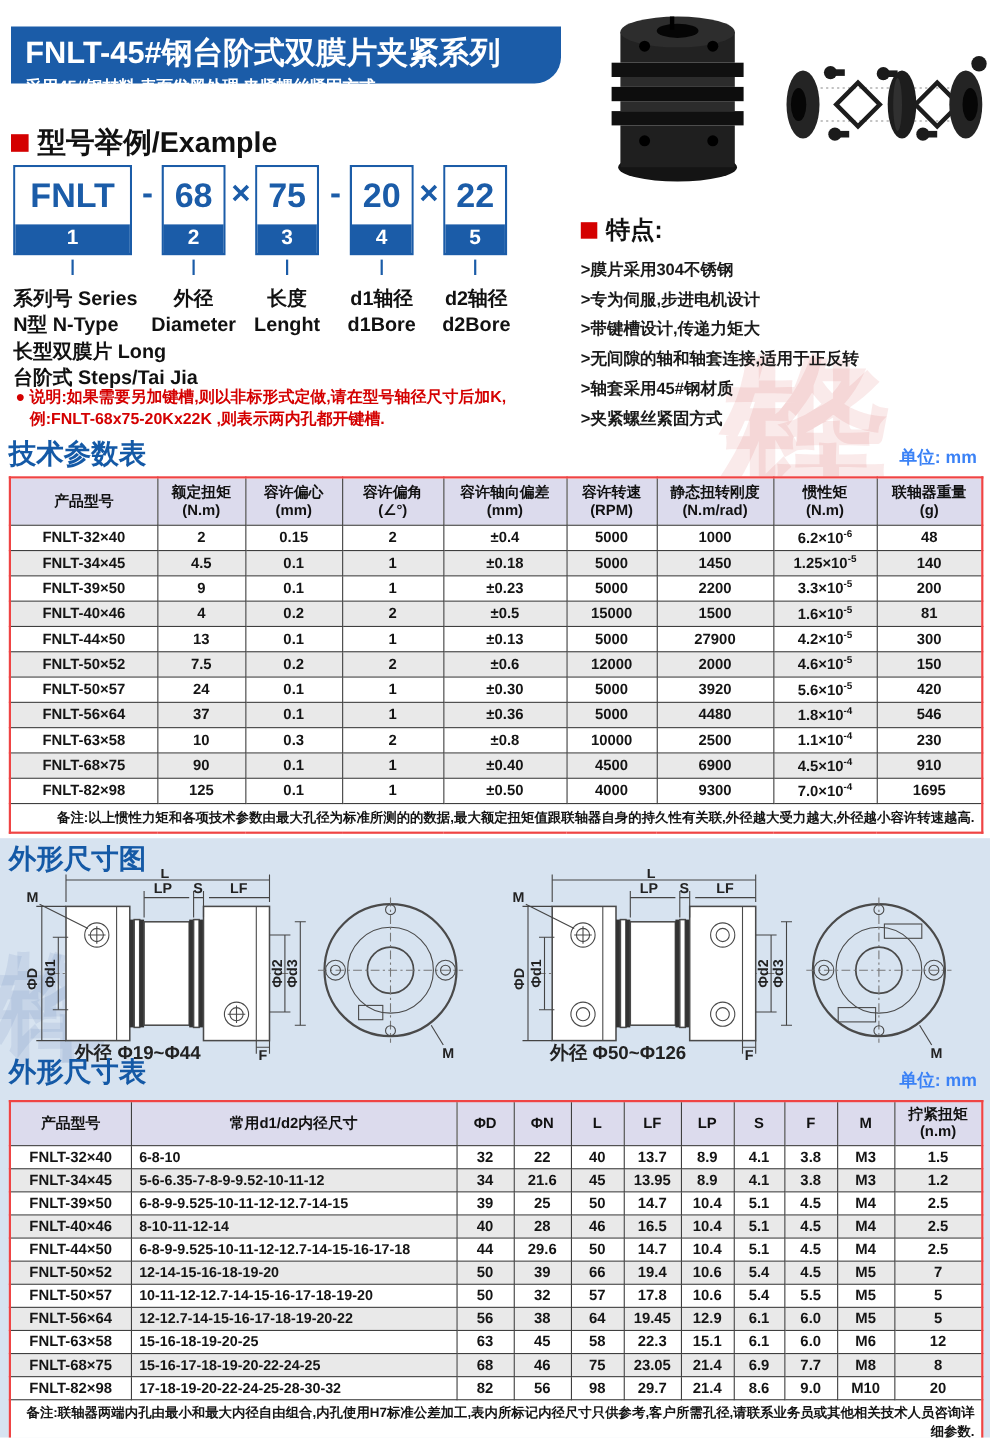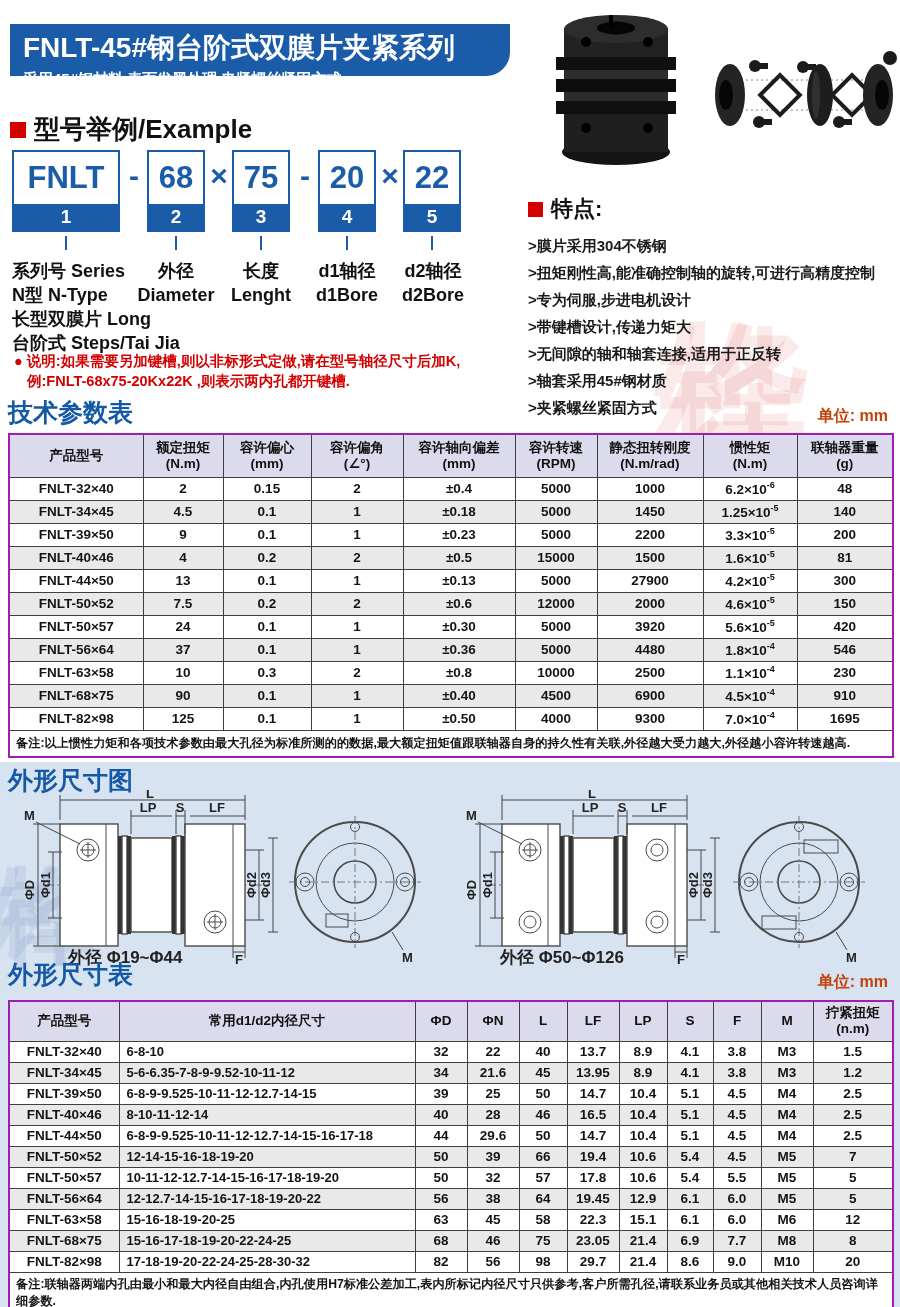--- a/index.html
+++ b/index.html
@@ -43,31 +43,31 @@
   
   .features{left:528px;top:194px;width:372px;}
   .features .sec-title{font-size:22px;}
   .features .red-sq{width:15px;height:15px;}
   .feature-list{margin-top:8px;}
   .feature-list div{font-size:15px;font-weight:700;line-height:27px;color:#1a1a1a;white-space:nowrap;}
 
   
   table{border-collapse:collapse;table-layout:fixed;background:#fff;}
   th,td{border:1px solid #3f3f3f;text-align:center;padding:0;overflow:hidden;}
-  table{border:2px solid #a21caf;}
+  table{border:2px solid #ef4444;}
   thead th{background:#dcdbed;font-size:13.5px;font-weight:700;line-height:1.2;}
   thead .unit{font-weight:700;}
   thead .unit:empty{display:none;}
   tbody td{font-size:13.5px;font-weight:700;color:#141414;}
   tbody tr:nth-child(even) td{background:#e9e9e9;}
   sup{font-size:9px;font-weight:700;}
-  .remark td{font-size:12.2px;font-weight:700;text-align:left;padding:3px 6px;background:#fff !important;}
+  .remark td{font-size:12.2px;font-weight:700;text-align:right;padding:3px 6px;background:#fff !important;}
 
   .tech-title{left:8px;top:396px;}
-  .unit-label{font-size:16px;font-weight:700;color:#c2410c;}
+  .unit-label{font-size:16px;font-weight:700;color:#3b82f6;}
   .unit1{right:12px;top:406px;}
   .tech-table{left:8px;top:433px;width:884px;}
   .tech-table thead tr{height:43px;}
   .tech-table tbody tr{height:23px;}
   .tech-table tr.remark{height:27px;}
 
   .draw-title{left:8px;top:764px;}
   .dim-title{left:8px;top:958px;}
   .unit2{right:12px;top:972px;}
   .dim-table{left:8px;top:1000px;width:884px;}
@@ -209,21 +209,20 @@
     <div class="l2">例:FNLT-68x75-20Kx22K ,则表示两内孔都开键槽.</div>
   </div>
 
   <div class="abs features">
     <div class="sec-title">
       <span class="red-sq"></span>
       <span>特点:</span>
     </div>
     <div class="feature-list">
         <div>&gt;膜片采用304不锈钢</div>
-        <div>&gt;扭矩刚性高,能准确控制轴的旋转,可进行高精度控制</div>
         <div>&gt;专为伺服,步进电机设计</div>
         <div>&gt;带键槽设计,传递力矩大</div>
         <div>&gt;无间隙的轴和轴套连接,适用于正反转</div>
         <div>&gt;轴套采用45#钢材质</div>
         <div>&gt;夹紧螺丝紧固方式</div>
       </div>
   </div>
 
   <div class="abs blue-title tech-title">技术参数表</div>
   <div class="abs unit-label unit1">单位: mm</div>

